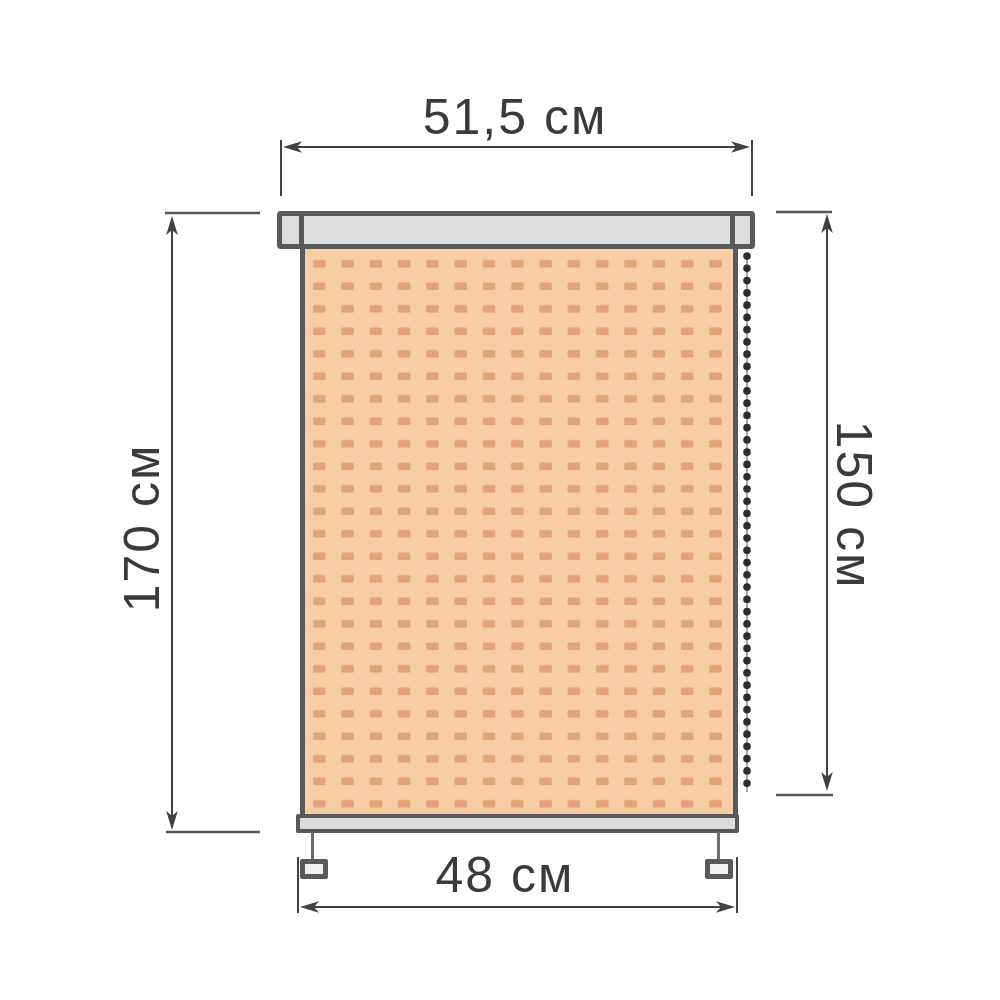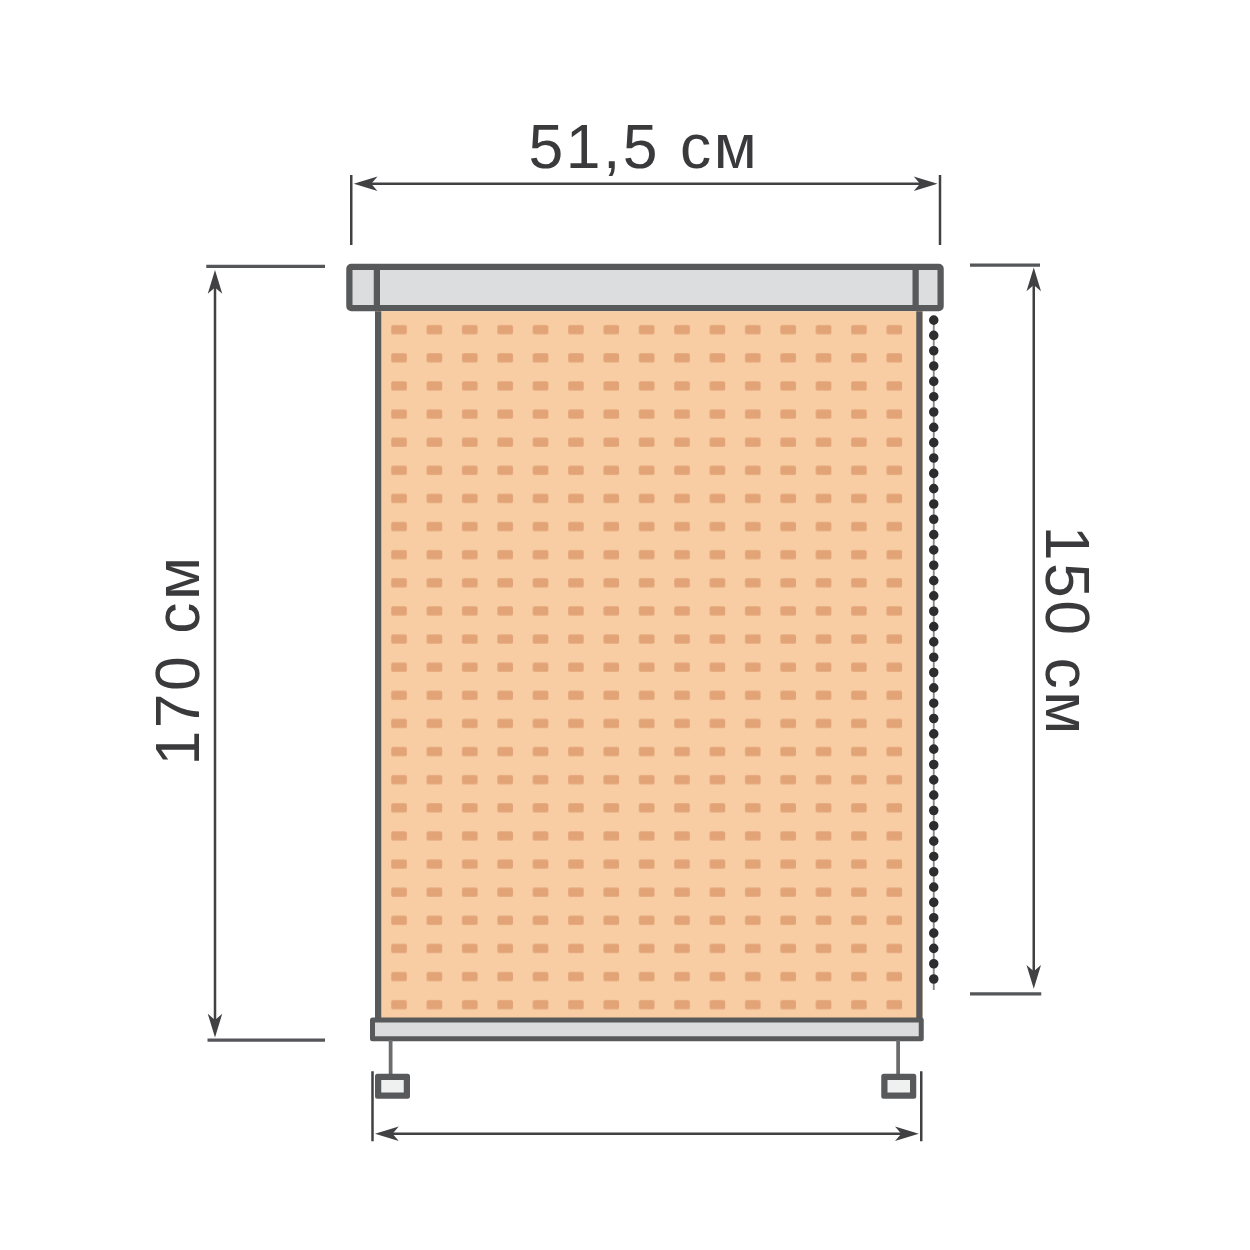--- a/index.html
+++ b/index.html
@@ -103,20 +103,21 @@
 <body>
 
 <div class="canvas">
 
   <div class="dim-text" style="left:515px; top:117px;">51,5 см</div>
 
   <div class="dim-text rot-ccw" style="left:142px; top:528px;">170 см</div>
 
   <div class="dim-text rot-cw" style="left:854px; top:505px;">150 см</div>
 
+  <div class="dim-text" style="left:505px; top:875px;">48 см</div>
 
   <div class="rail">
     <div class="rail-divider left"></div>
     <div class="rail-divider right"></div>
   </div>
 
   <div class="fabric">
     <svg xmlns="http://www.w3.org/2000/svg">
       <defs>
         <pattern id="fabricDashes" width="28.3" height="22.5" patternUnits="userSpaceOnUse">

